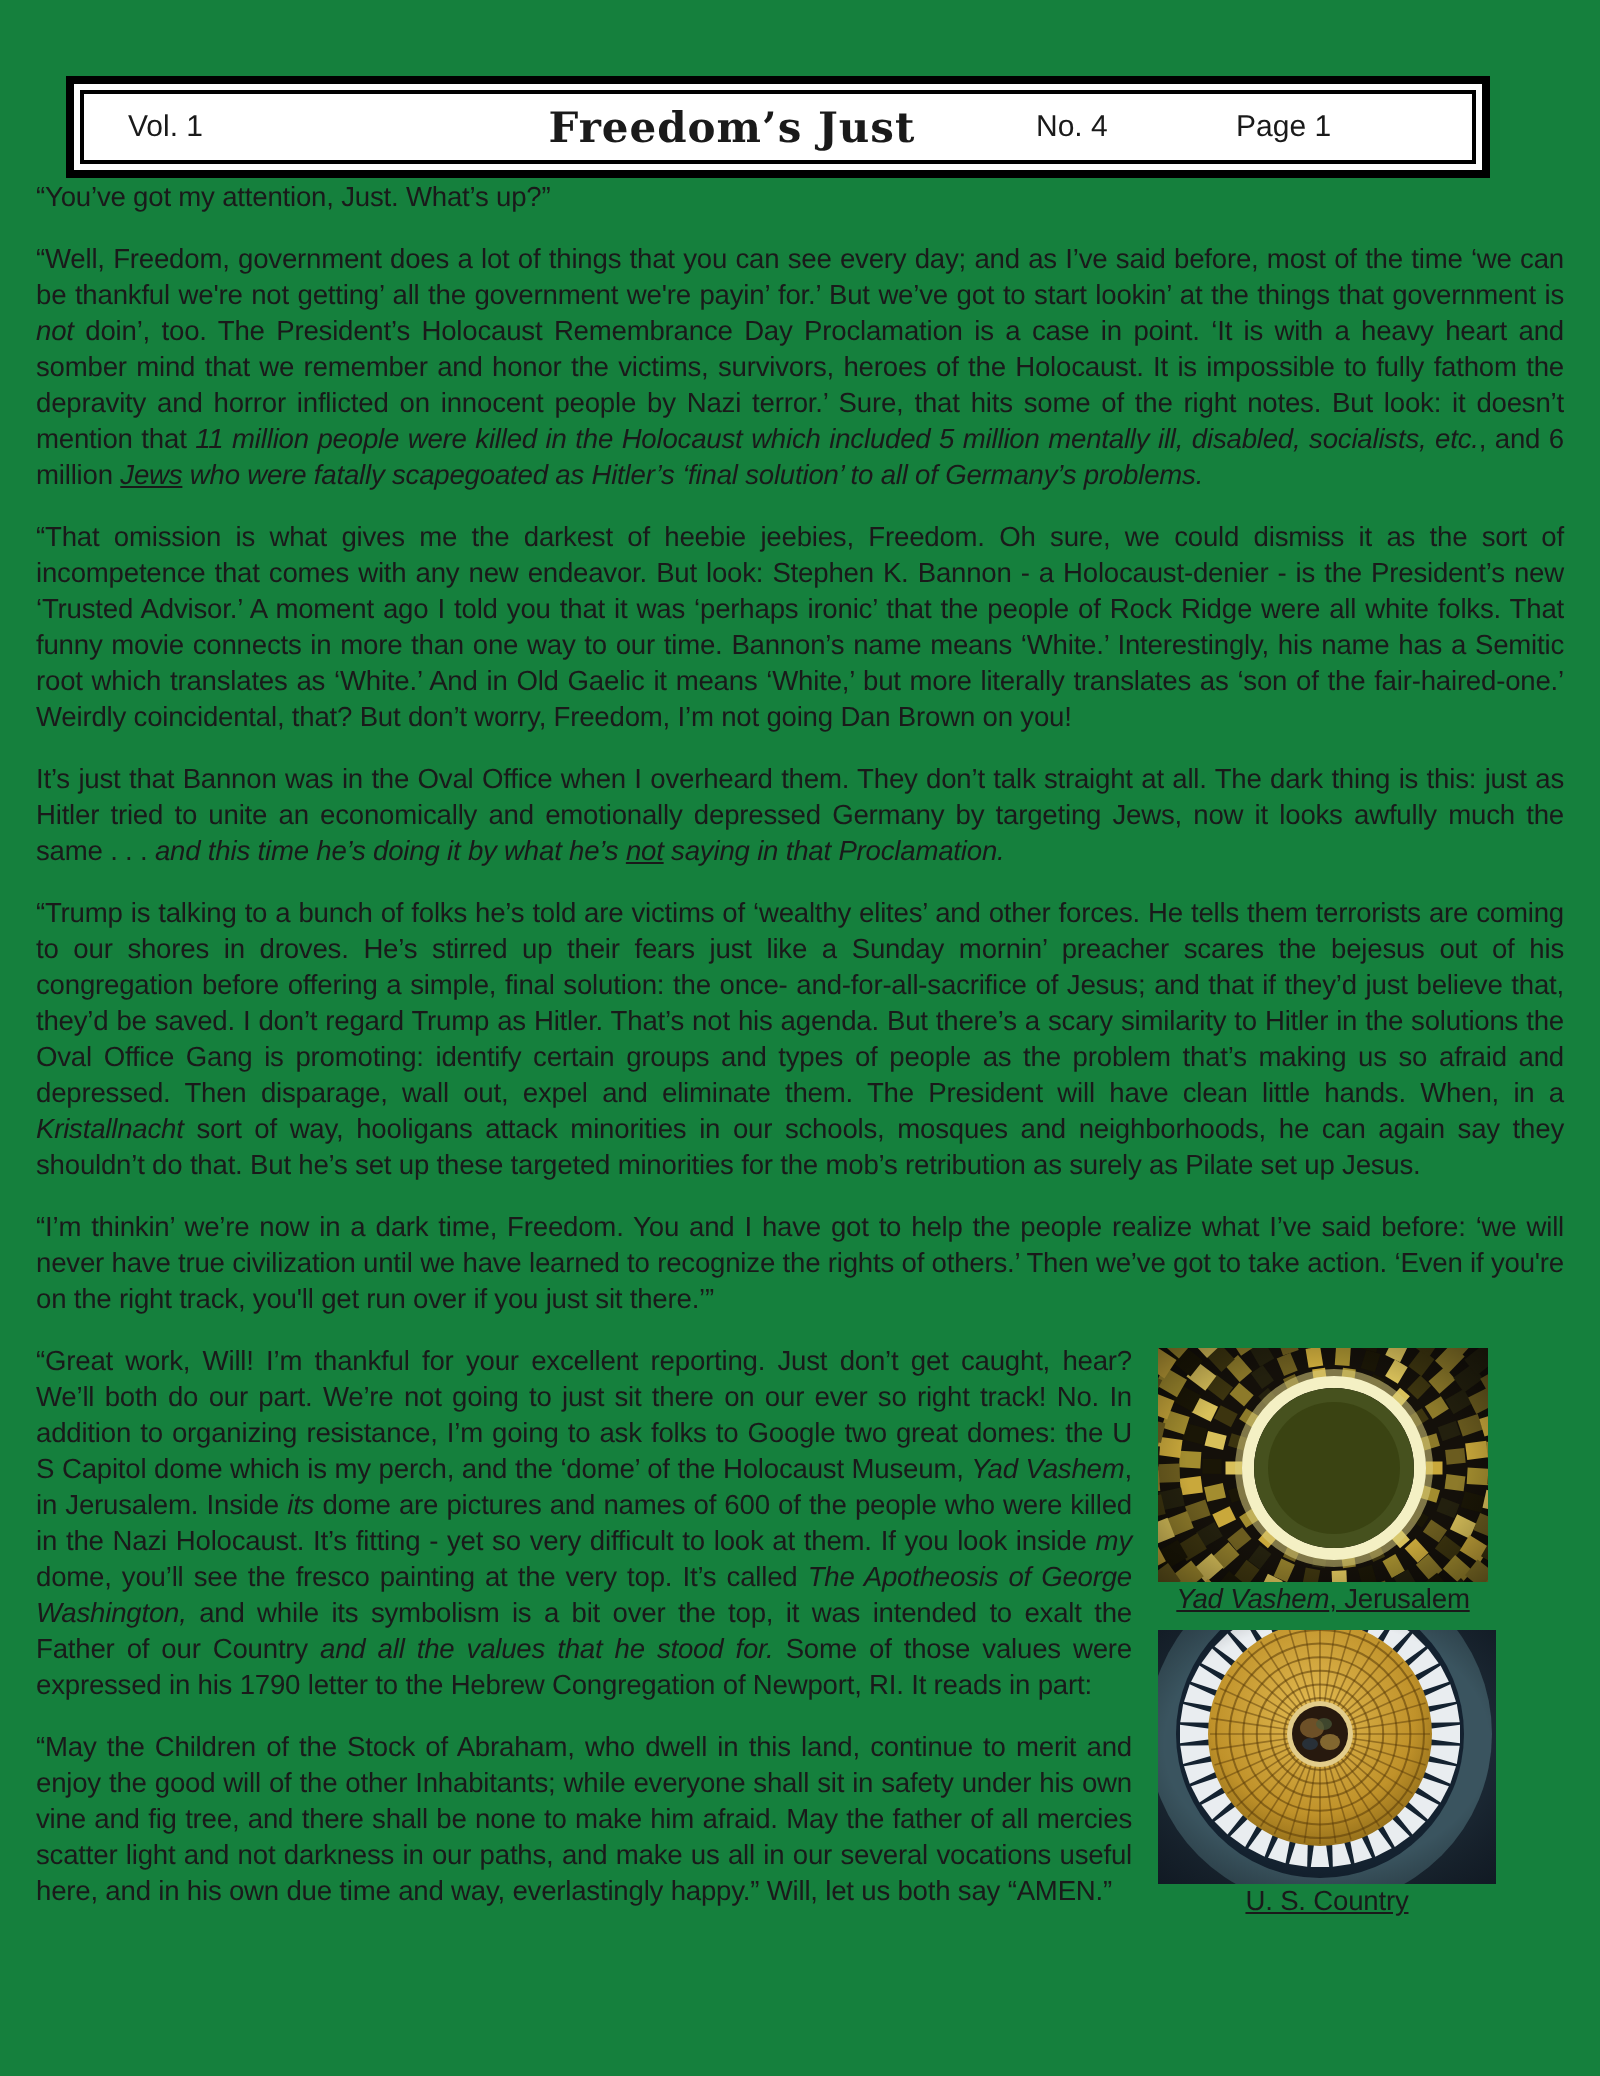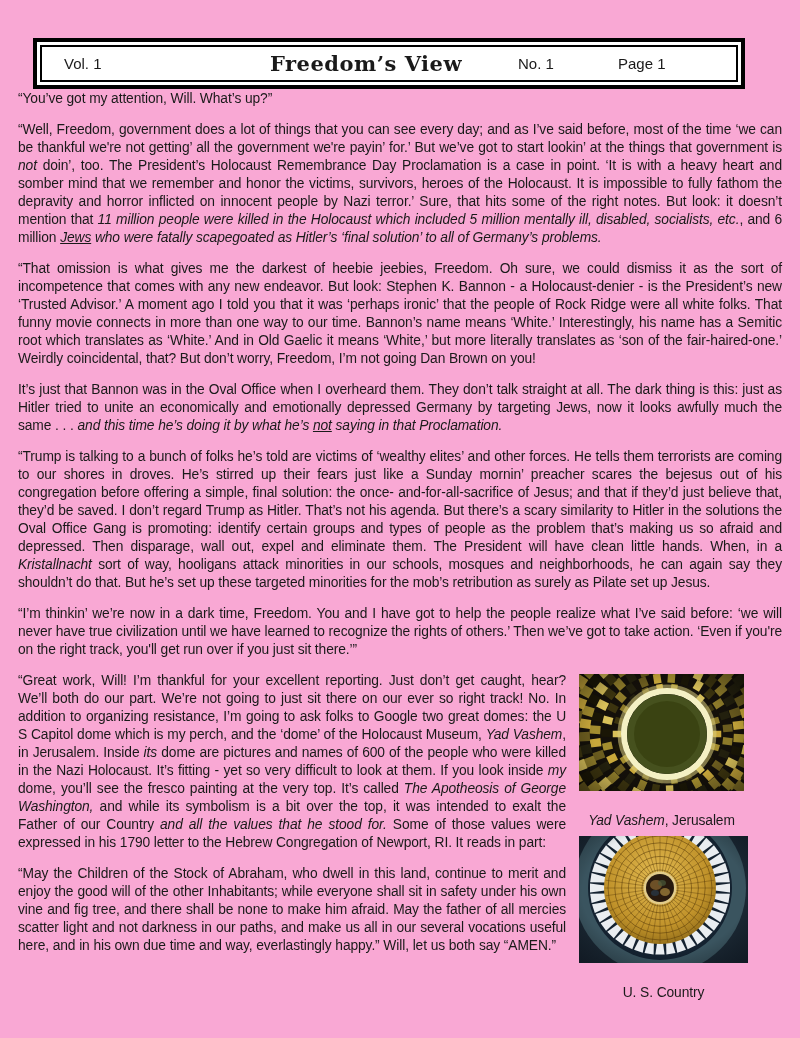--- a/index.html
+++ b/index.html
@@ -1,17 +1,17 @@
 <!DOCTYPE html>
 <html><head>
 <meta charset="utf-8">
 <style>
   html,body{margin:0;padding:0;background:#ffffff;}
   .page{
-    position:relative;width:800px;height:1038px;background:#f9a8d4;overflow:hidden;
+    position:relative;width:800px;height:1038px;background:#15803d;overflow:hidden;
     font-family:"Liberation Sans",sans-serif;color:#1a1a1a;
   }
   .header-box{
     position:absolute;left:33px;top:38px;width:712px;box-sizing:border-box;
     border:4px solid #000;padding:3px;background:#fff;
   }
   .header-inner{
     border:2px solid #000;display:flex;align-items:center;height:33px;font-size:15px;
   }
   .vol{width:150px;padding-left:22px;}
@@ -25,38 +25,38 @@
     position:absolute;left:18px;top:90px;width:764px;
     font-size:13.8px;line-height:18px;letter-spacing:-0.1px;text-align:justify;
   }
   .body-text p{margin:0 0 13px 0;}
   .figures{float:right;width:203px;margin-left:13px;padding-top:2px;}
   .figures figure{margin:0 0 6px 0;}
   .fig-img{display:block;}
   .fig-img svg{display:block;}
   .yad .fig-img,.yad figcaption{width:165px;}
   .cap .fig-img,.cap figcaption{width:169px;}
-  figcaption{text-align:center;font-size:13.8px;margin-top:21px;line-height:18px;}
+  figcaption{text-align:center;font-size:13.8px;margin-top:0;line-height:18px;text-decoration:underline;}
 </style>
 </head>
 <body>
 
 <div class="page">
 
   <div class="header-box">
     <div class="header-inner">
       <span class="vol">Vol. 1</span>
-      <span class="masthead-title">Freedom’s View</span>
-      <span class="no">No. 1</span>
+      <span class="masthead-title">Freedom’s Just</span>
+      <span class="no">No. 4</span>
       <span class="pg">Page 1</span>
     </div>
   </div>
 
   <div class="body-text">
-    <p><span>“You’ve got my attention, Will.  What’s up?”</span></p>
+    <p><span>“You’ve got my attention, Just.  What’s up?”</span></p>
     <p><span>“Well, Freedom, government does a lot of things that you can see every day; and as I’ve said before, most of the time ‘we can be thankful we're not getting’ all the government we're payin’ for.’  But we’ve got to start lookin’ at the things that government is </span><span style="font-style: italic;">not</span><span> doin’, too.  The President’s Holocaust Remembrance Day Proclamation is a case in point.  ‘It is with a heavy heart and somber mind that we remember and honor the victims, survivors, heroes of the Holocaust. It is impossible to fully fathom the depravity and horror inflicted on innocent people by Nazi terror.’  Sure, that hits some of the right notes.  But look:  it doesn’t mention that </span><span style="font-style: italic;">11 million people were killed in the Holocaust which included 5 million mentally ill, disabled, socialists, etc.</span><span>, and 6 million </span><span style="font-style: italic; text-decoration: underline;">Jews</span><span style="font-style: italic;"> who were fatally scapegoated as Hitler’s ‘final solution’ to all of Germany’s problems.</span></p>
     <p><span>“That omission is what gives me the darkest of heebie jeebies, Freedom.  Oh sure, we could dismiss it as the sort of incompetence that comes with any new endeavor.  But look:  Stephen K. Bannon - a Holocaust-denier - is the President’s new ‘Trusted Advisor.’  A moment ago I told you that it was ‘perhaps ironic’ that the people of Rock Ridge were all white folks.  That funny movie connects in more than one way to our time.  Bannon’s name means ‘White.’  Interestingly, his name has a Semitic root which translates as ‘White.’  And in Old Gaelic it means ‘White,’ but more literally translates as ‘son of the fair-haired-one.’  Weirdly coincidental, that?  But don’t worry, Freedom, I’m not going Dan Brown on you!</span></p>
     <p><span>It’s just that Bannon was in the Oval Office when I overheard them.  They don’t talk straight at all.  The dark thing is this: just as Hitler tried to unite an economically and emotionally depressed Germany by targeting Jews, now it looks awfully much the same . . .  </span><span style="font-style: italic;">and this time he’s doing it by what he’s </span><span style="font-style: italic; text-decoration: underline;">not</span><span style="font-style: italic;"> saying in that Proclamation.</span></p>
     <p><span>“Trump is talking to a bunch of folks he’s told are victims of ‘wealthy elites’ and other forces.  He tells them terrorists are coming to our shores in droves.  He’s stirred up their fears just like a Sunday mornin’ preacher scares the bejesus out of his congregation before offering a simple, final solution:  the once- and-for-all-sacrifice of Jesus; and that if they’d just believe that, they’d be saved.  I don’t regard Trump as Hitler.  That’s not his agenda.  But there’s a scary similarity to Hitler in the solutions the Oval Office Gang is promoting:  identify certain groups and types of people as the problem that’s making us so afraid and depressed.  Then disparage, wall out, expel and eliminate them.  The President will have clean little hands.  When, in a </span><span style="font-style: italic;">Kristallnacht</span><span> sort of way, hooligans attack minorities in our schools, mosques and neighborhoods, he can again say they shouldn’t do that.  But he’s set up these targeted minorities for the mob’s retribution as surely as Pilate set up Jesus.</span></p>
     <p><span>“I’m thinkin’ we’re now in a dark time, Freedom.  You and I have got to help the people realize what I’ve said before:  ‘we will never have true civilization until we have learned to recognize the rights of others.’  Then we’ve got to take action. ‘Even if you're on the right track, you'll get run over if you just sit there.’”</span></p>
 
     <div class="figures">
       <figure class="yad">
         <div class="fig-img">
             <svg width="165" height="117" viewBox="0 0 165 117">

